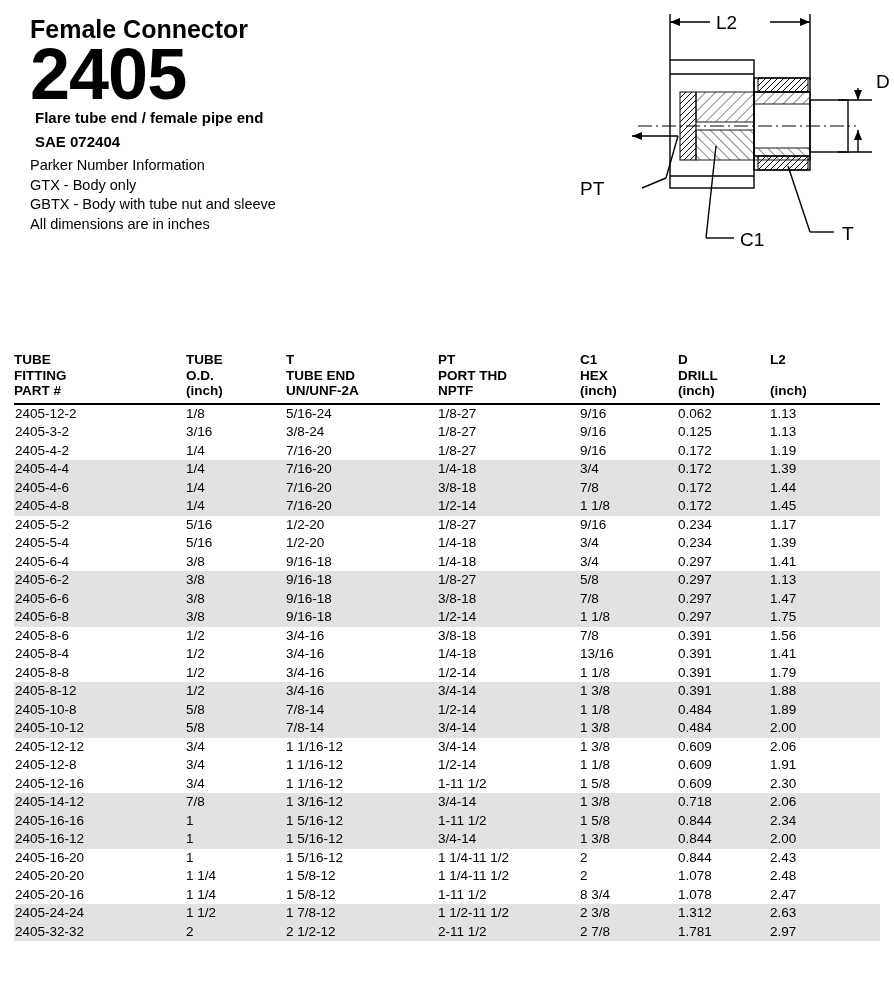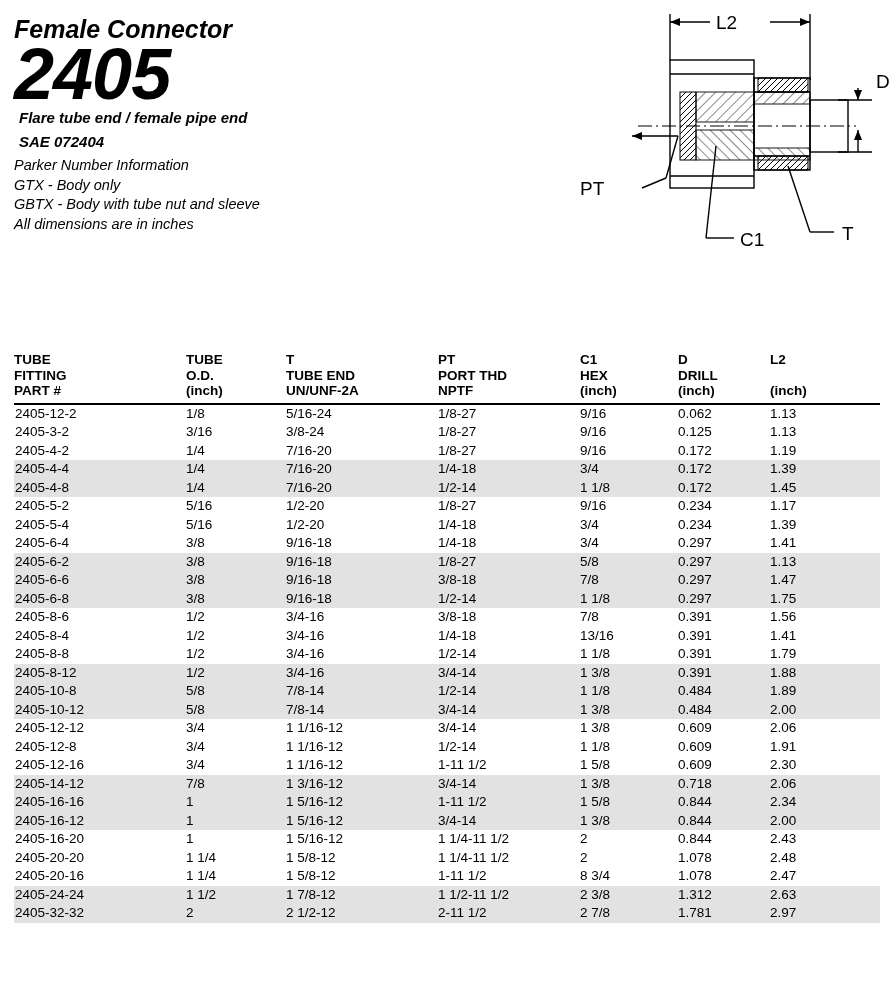--- a/index.html
+++ b/index.html
@@ -17,24 +17,23 @@
   }
   .page {
     position: relative;
     width: 894px;
     height: 986px;
   }
 
   
   .header {
     position: absolute;
-    left: 14px;
+    left: 30px;
     top: 14px;
     width: 560px;
-    font-style: italic;
   }
   .title {
     font-size: 25px;
     font-weight: bold;
     letter-spacing: 0px;
     line-height: 30px;
     margin: 0 0 2px 0;
   }
   .partno {
     font-size: 72px;
@@ -282,20 +281,29 @@
           <tr class="shade">
             <td>2405-4-4</td>
             <td>1/4</td>
             <td>7/16-20</td>
             <td>1/4-18</td>
             <td>3/4</td>
             <td>0.172</td>
             <td>1.39</td>
           </tr>
           <tr class="shade">
+            <td>2405-4-6</td>
+            <td>1/4</td>
+            <td>7/16-20</td>
+            <td>3/8-18</td>
+            <td>7/8</td>
+            <td>0.172</td>
+            <td>1.44</td>
+          </tr>
+          <tr class="shade">
             <td>2405-4-8</td>
             <td>1/4</td>
             <td>7/16-20</td>
             <td>1/2-14</td>
             <td>1 1/8</td>
             <td>0.172</td>
             <td>1.45</td>
           </tr>
           <tr>
             <td>2405-5-2</td>

